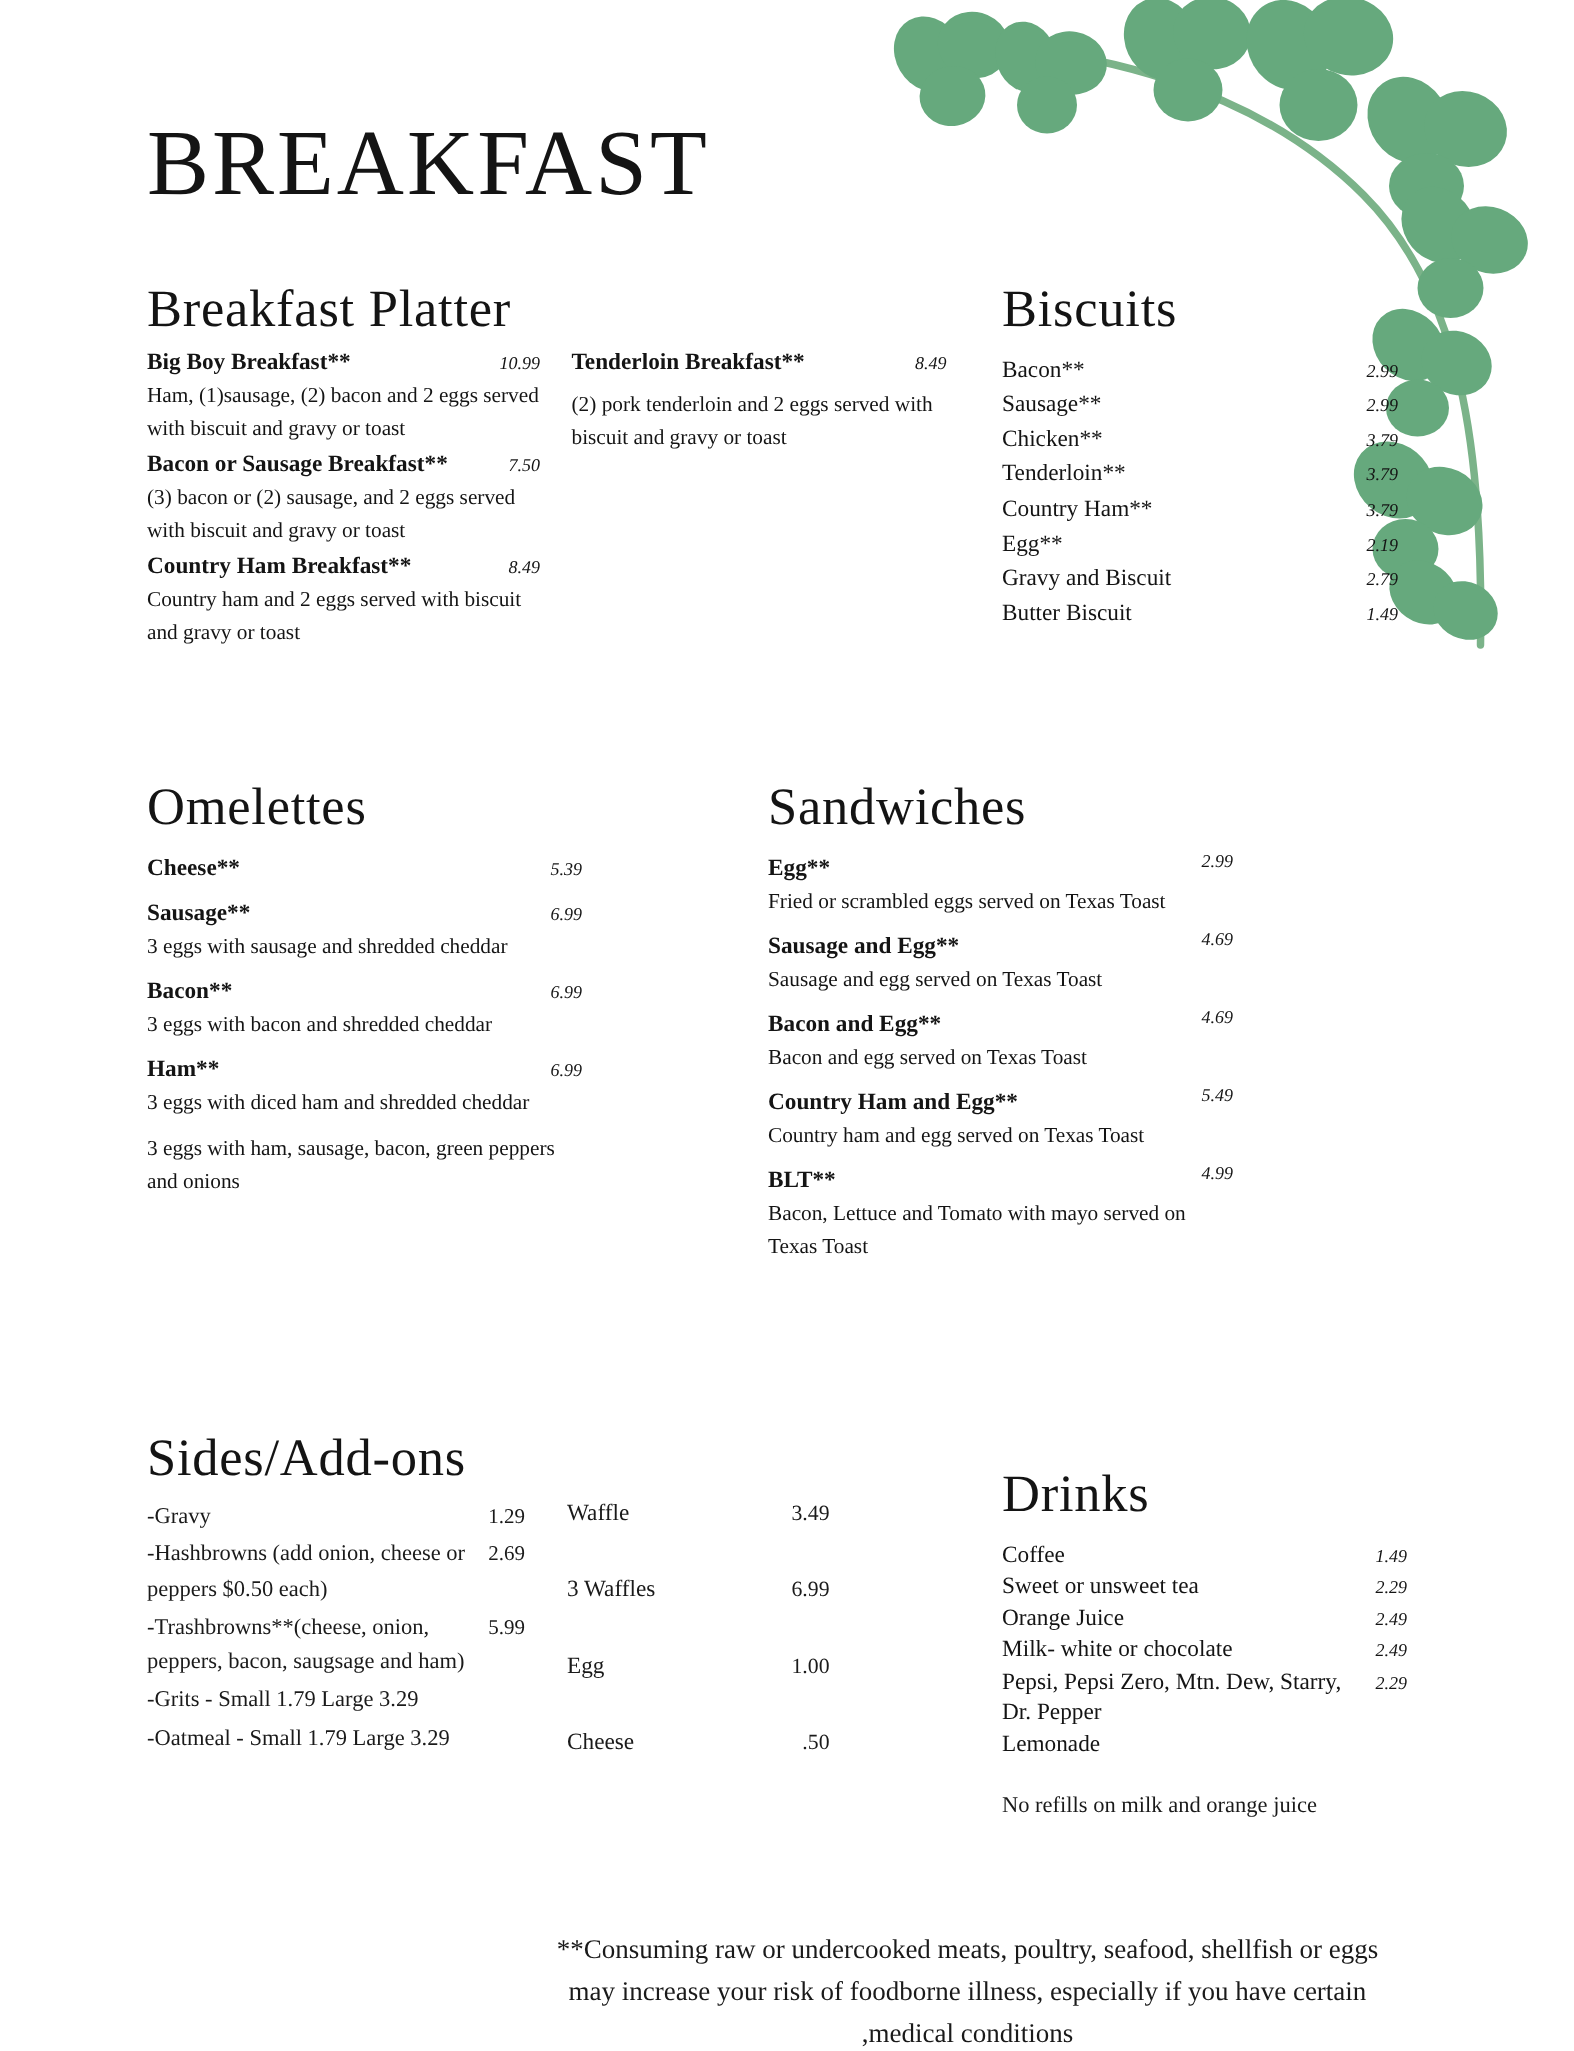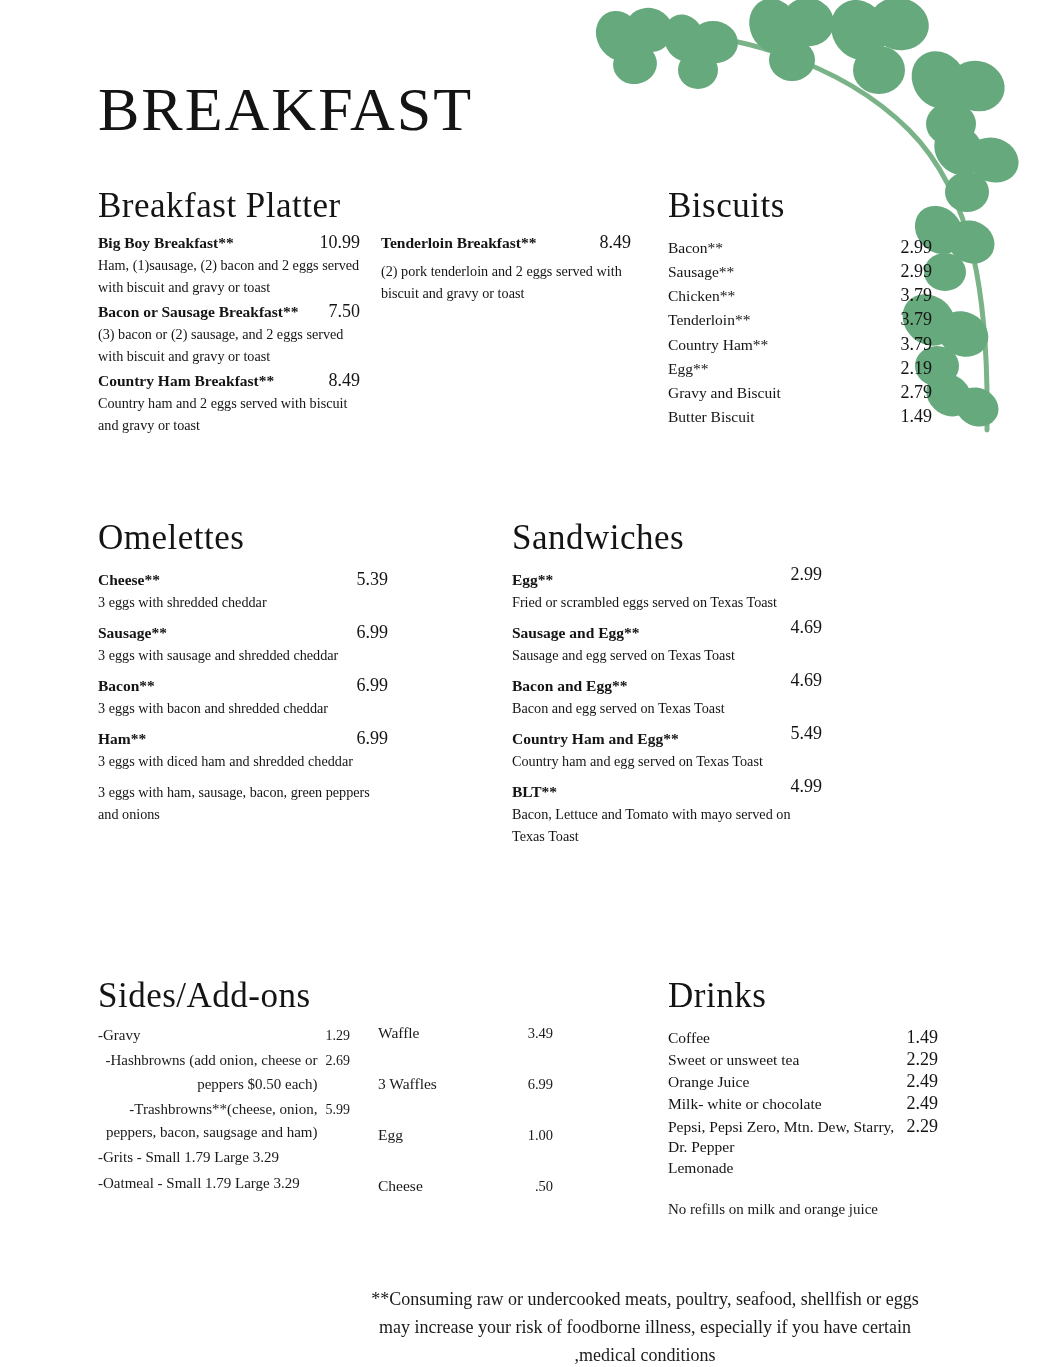--- a/index.html
+++ b/index.html
@@ -66,24 +66,25 @@
     align-items: baseline;
     justify-content: space-between;
   }
   .item-name {
     font-size: 15.5px;
     font-weight: bold;
     color: #141414;
     line-height: 1.35;
   }
   .item-price {
-    font-size: 18px;
+    font-size: 12px;
     color: #141414;
     white-space: nowrap;
     padding-left: 10px;
+    font-style: italic;
   }
   .item-desc {
     font-size: 14.2px;
     line-height: 1.55;
     color: #141414;
     max-width: 100%;
   }
 
   
   .block { position: absolute; }
@@ -93,38 +94,37 @@
   #bp-col-b { position: absolute; left: 283px; top: 44px; width: 250px; }
 
   #biscuits { left: 668px; top: 188px; width: 264px; }
   #biscuits .item-row { margin-bottom: 0; }
   #biscuits .item { margin-bottom: 3px; }
   #biscuits .item-name { font-weight: normal; font-size: 15.5px; }
 
   #omelettes { left: 98px; top: 520px; width: 290px; }
   #sandwiches { left: 512px; top: 520px; width: 310px; }
 
-  #sides { left: 98px; top: 978px; width: 460px; }
+  #sides { left: 98px; top: 954px; width: 460px; }
   #sides-col-a { position: absolute; left: 0; top: 46px; width: 252px; }
   #sides-col-b { position: absolute; left: 280px; top: 46px; width: 175px; }
 
   #drinks { left: 668px; top: 978px; width: 270px; }
   #drinks .item-name { font-weight: normal; }
 
   .tight .item { margin-bottom: 1px; }
   .tight .item-name { line-height: 1.3; }
 
   .sides-line {
     display: flex;
     justify-content: space-between;
     align-items: baseline;
     font-size: 15px;
     line-height: 1.55;
     margin-bottom: 2px;
-    text-align: right;
   }
   .sides-line .lbl { padding-right: 8px; }
   .sides-line .val { white-space: nowrap; font-size: 14px; }
 
   .waffle-line {
     display: flex;
     justify-content: space-between;
     align-items: baseline;
     font-size: 15.5px;
     margin-bottom: 33px;
@@ -311,21 +311,20 @@
   </div>
 
   <div class="block" id="omelettes">
     <div class="section-title">Omelettes</div>
     <div class="items">
       <div class="item">
         <div class="item-row">
           <div class="item-name">Cheese**</div>
           <div class="item-price">5.39</div>
         </div>
-        <div class="item-desc">3 eggs with shredded cheddar</div>
       </div>
       <div class="item">
         <div class="item-row">
           <div class="item-name">Sausage**</div>
           <div class="item-price">6.99</div>
         </div>
         <div class="item-desc">3 eggs with sausage and shredded cheddar</div>
       </div>
       <div class="item">
         <div class="item-row">

